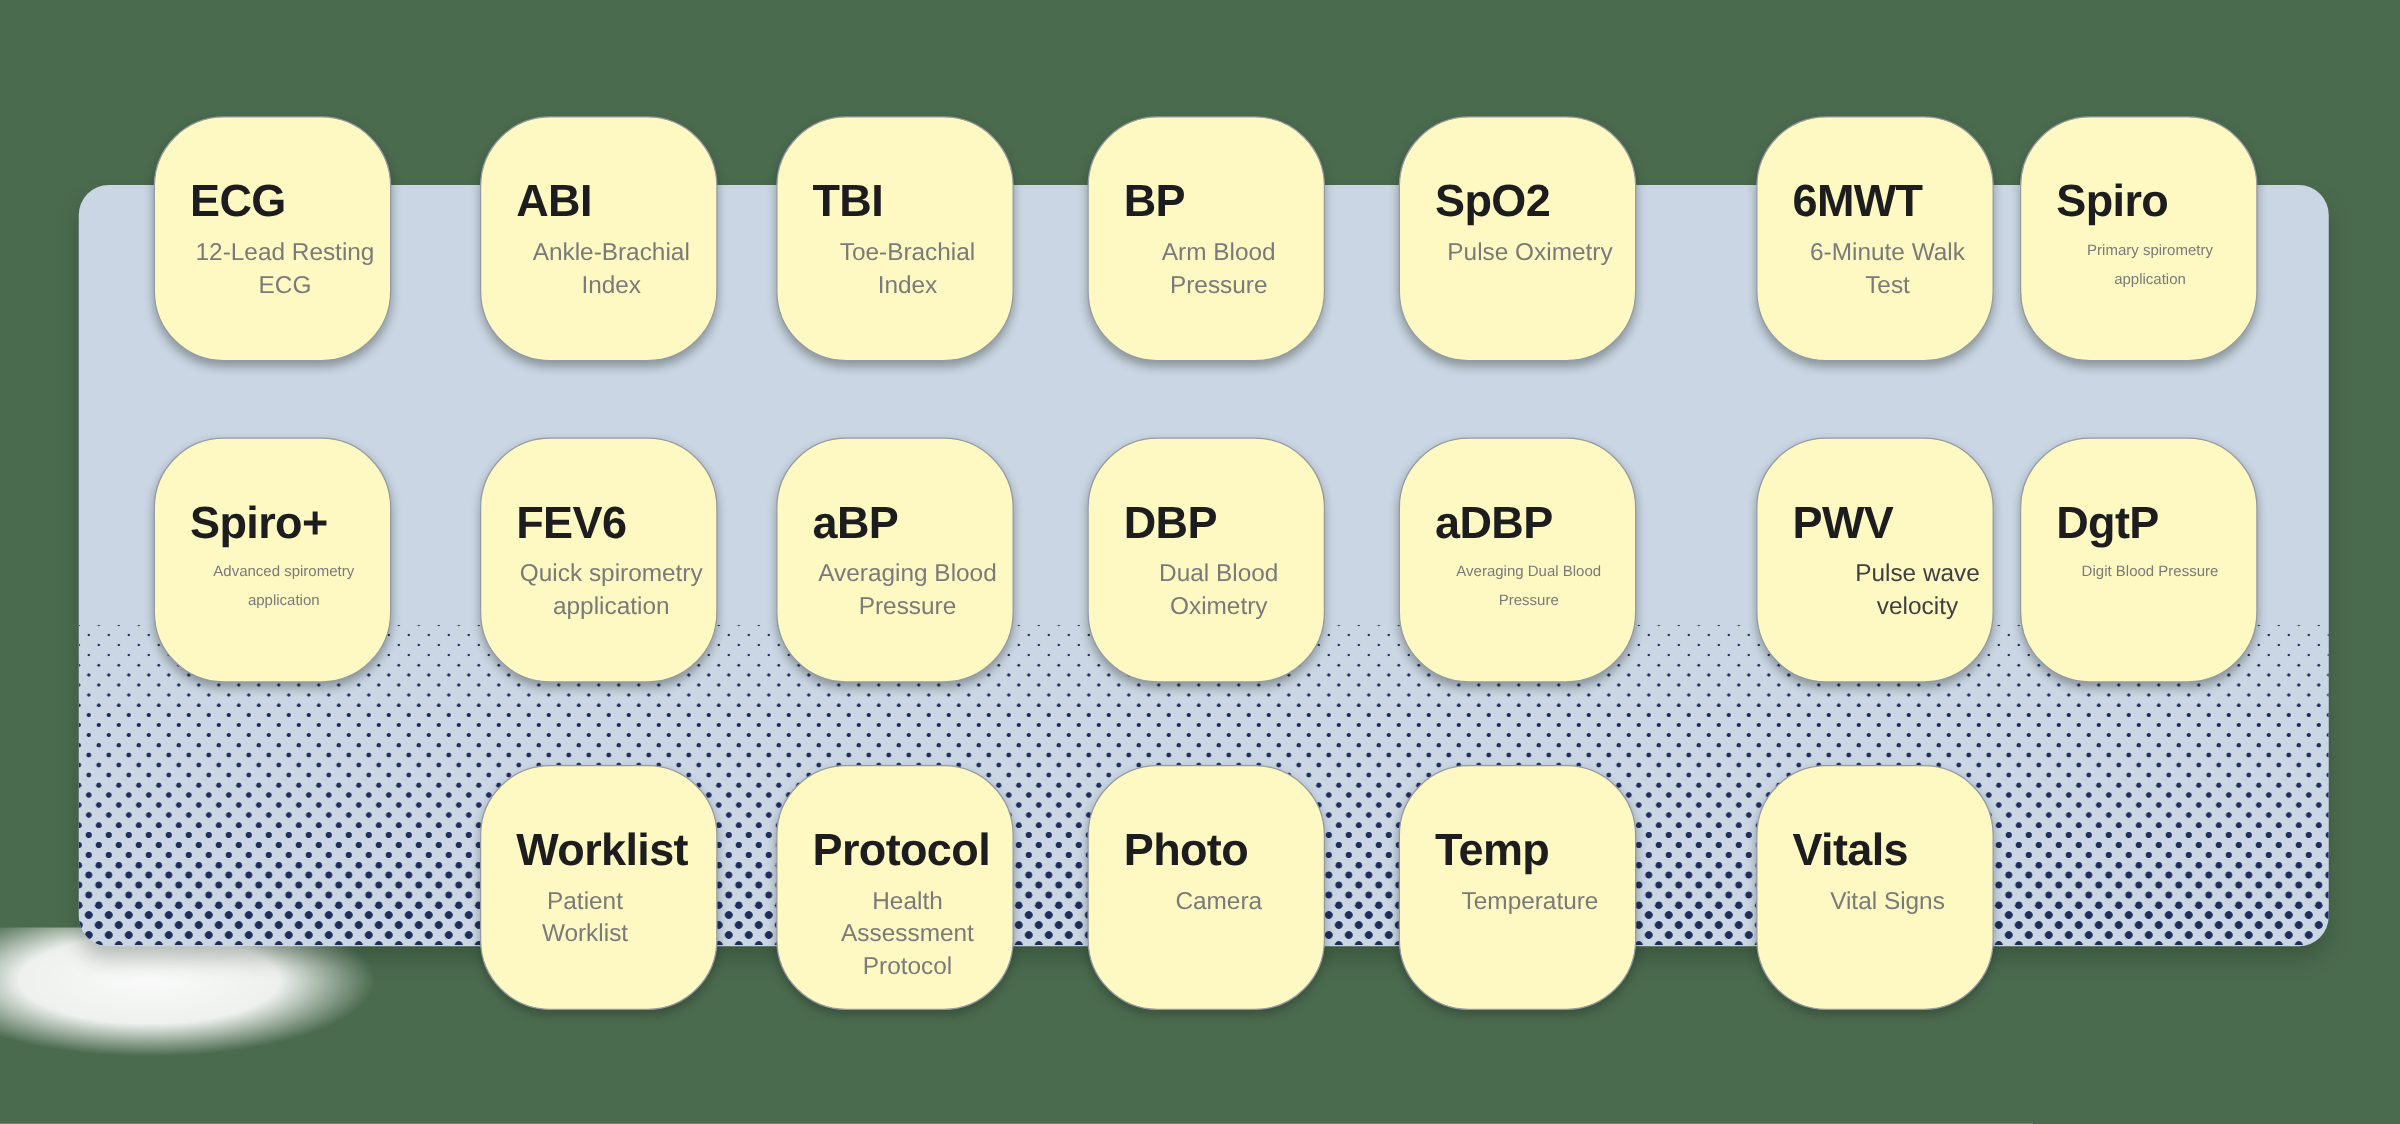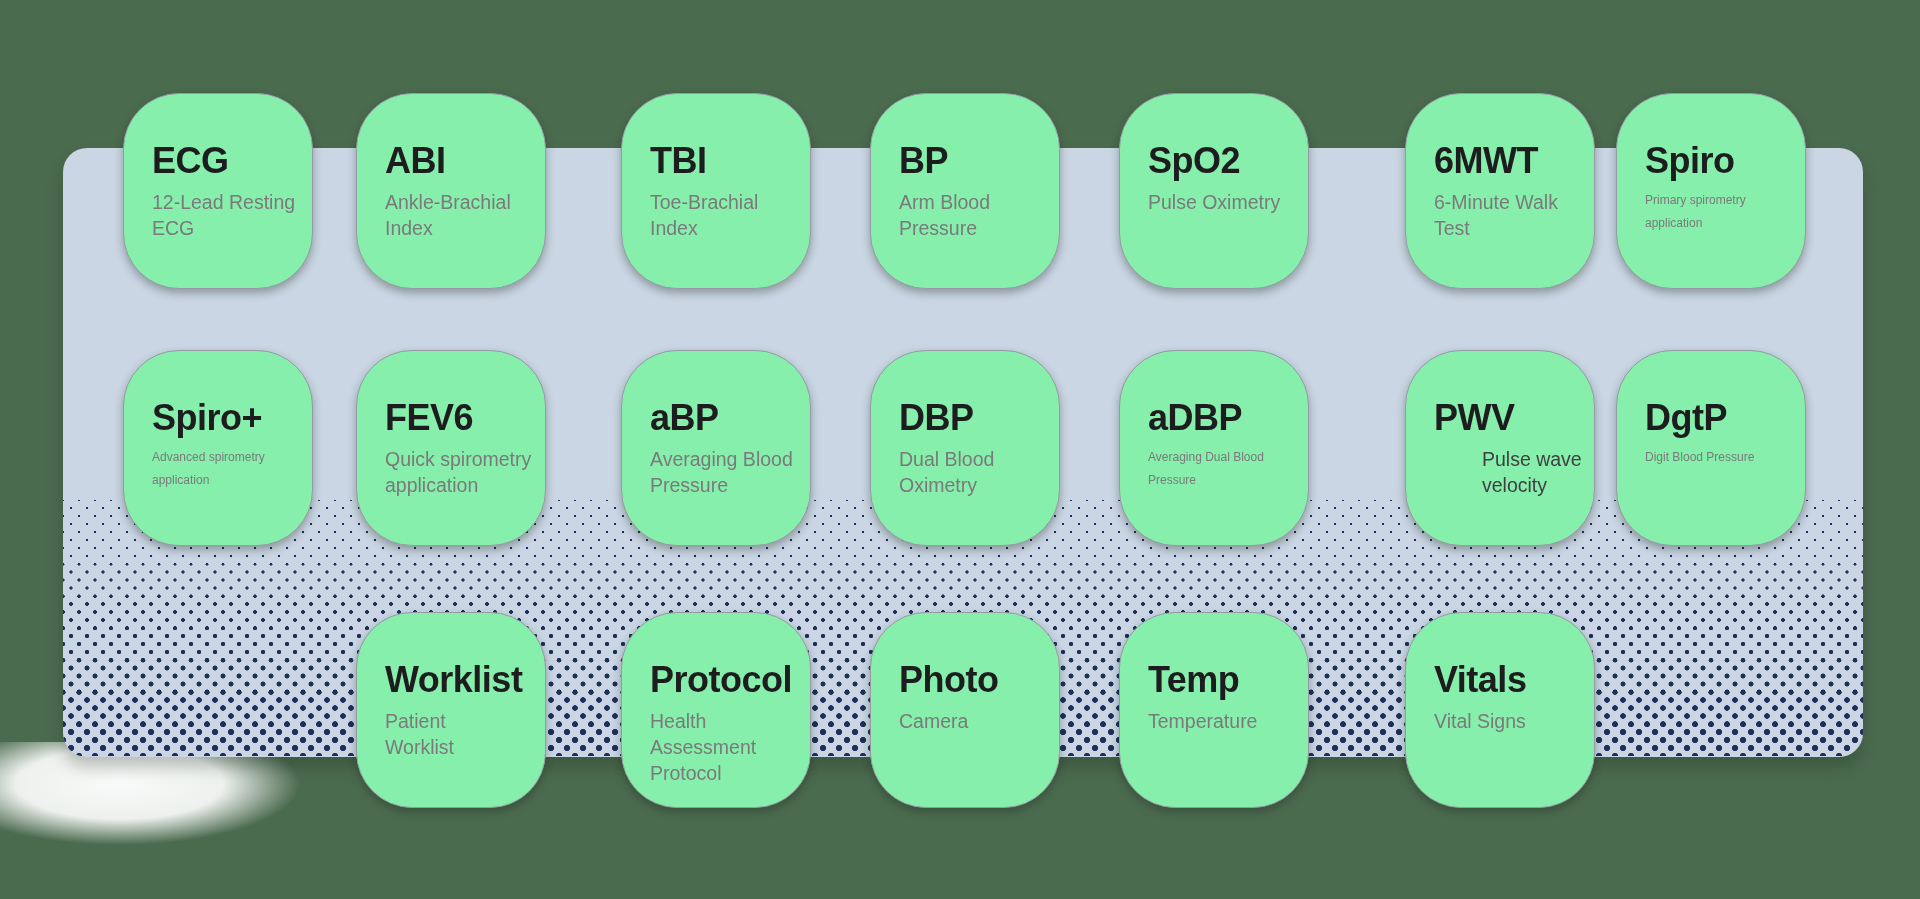--- a/index.html
+++ b/index.html
@@ -38,41 +38,42 @@
   .b3{background-image:radial-gradient(circle,#1e2d5c 1.3px,transparent 1.9px),radial-gradient(circle,#1e2d5c 1.3px,transparent 1.9px);}
   .b4{background-image:radial-gradient(circle,#1e2d5c 1.6px,transparent 2.2px),radial-gradient(circle,#1e2d5c 1.6px,transparent 2.2px);}
   .b5{background-image:radial-gradient(circle,#1e2d5c 1.9px,transparent 2.5px),radial-gradient(circle,#1e2d5c 1.9px,transparent 2.5px);}
   .b6{background-image:radial-gradient(circle,#1e2d5c 2.2px,transparent 2.8px),radial-gradient(circle,#1e2d5c 2.2px,transparent 2.8px);}
   .b7{background-image:radial-gradient(circle,#1e2d5c 2.5px,transparent 3.1px),radial-gradient(circle,#1e2d5c 2.5px,transparent 3.1px);}
   .b8{background-image:radial-gradient(circle,#1e2d5c 2.8px,transparent 3.4px),radial-gradient(circle,#1e2d5c 2.8px,transparent 3.4px);}
 
   
   .tile{
     position:absolute;width:190px;height:196px;
-    background:#86efac;border:1.5px solid #969ba3;border-radius:56px;
+    background:#fef9c3;border:1.5px solid #969ba3;border-radius:56px;
     box-sizing:border-box;
     box-shadow:0 4px 8px rgba(25,35,26,0.35);
     padding:46px 8px 0 28px;
     cursor:pointer;
   }
   .tile-title{
     font-size:36px;font-weight:700;color:#1d1d1f;
     letter-spacing:-0.5px;line-height:42px;
     white-space:nowrap;
   }
   .tile-subtitle{
     margin-top:7px;font-size:19.5px;line-height:26px;color:#7a7a7a;
     max-width:158px;
+    text-align:center;
   }
   .small-sub{font-size:12px;line-height:23px;max-width:150px;}
   .dark-sub{color:#3f3f41;margin-left:48px;}
   .narrow-sub{max-width:110px;}
 
   
-  .c1{left:123px}.c2{left:356px}.c3{left:621px}.c4{left:870px}
+  .c1{left:123px}.c2{left:384px}.c3{left:621px}.c4{left:870px}
   .c5{left:1119px}.c6{left:1405px}.c7{left:1616px}
   .r1{top:93px}.r2{top:350px}.r3{top:612px}
 </style>
 </head>
 <body>
 
 <div class="stage">
 
   <div class="corner-glow"></div>
 

